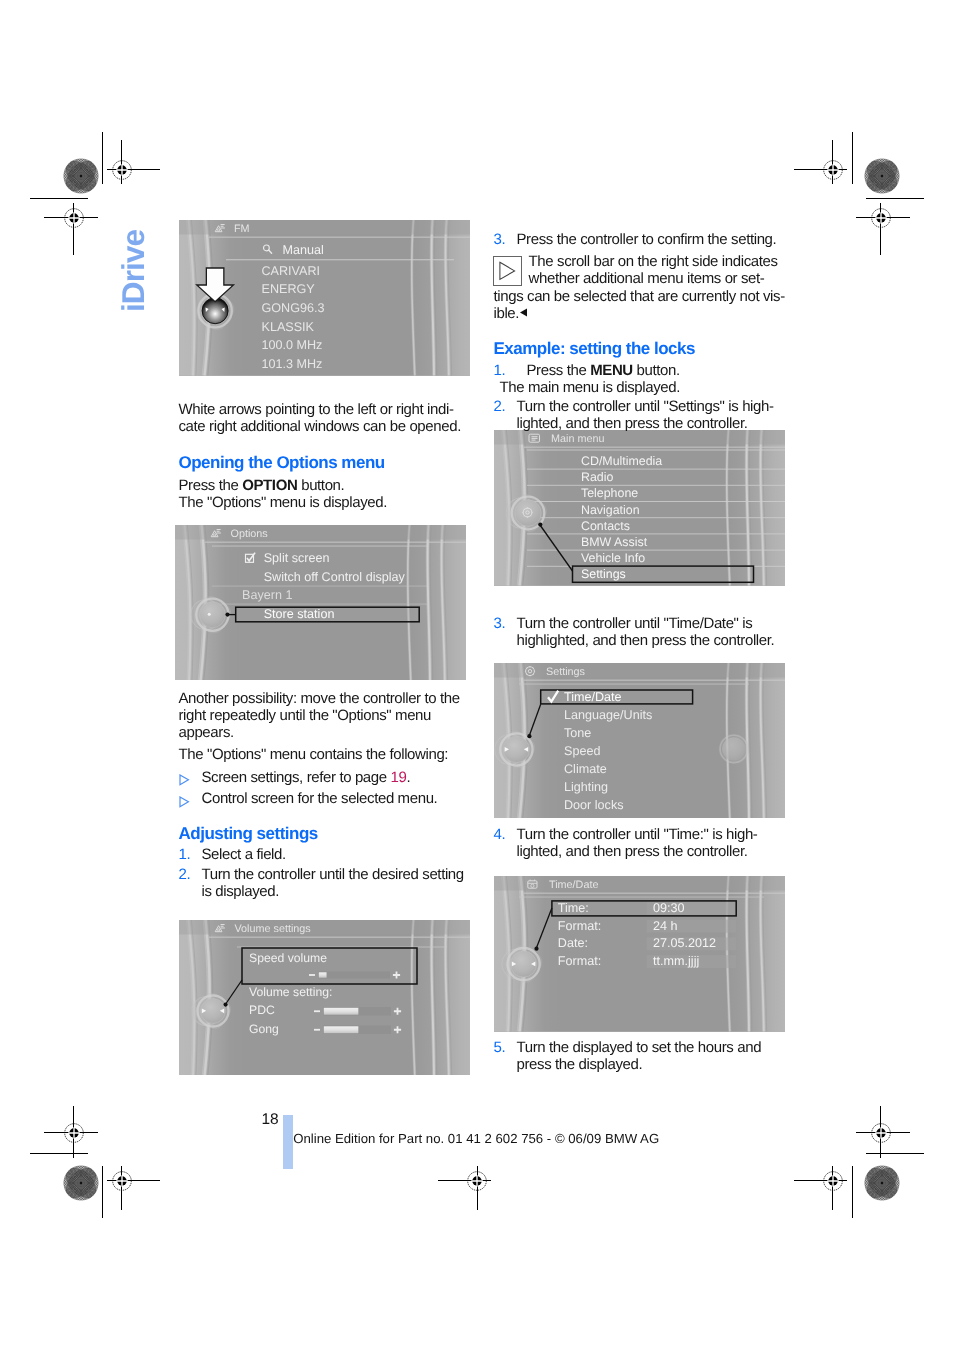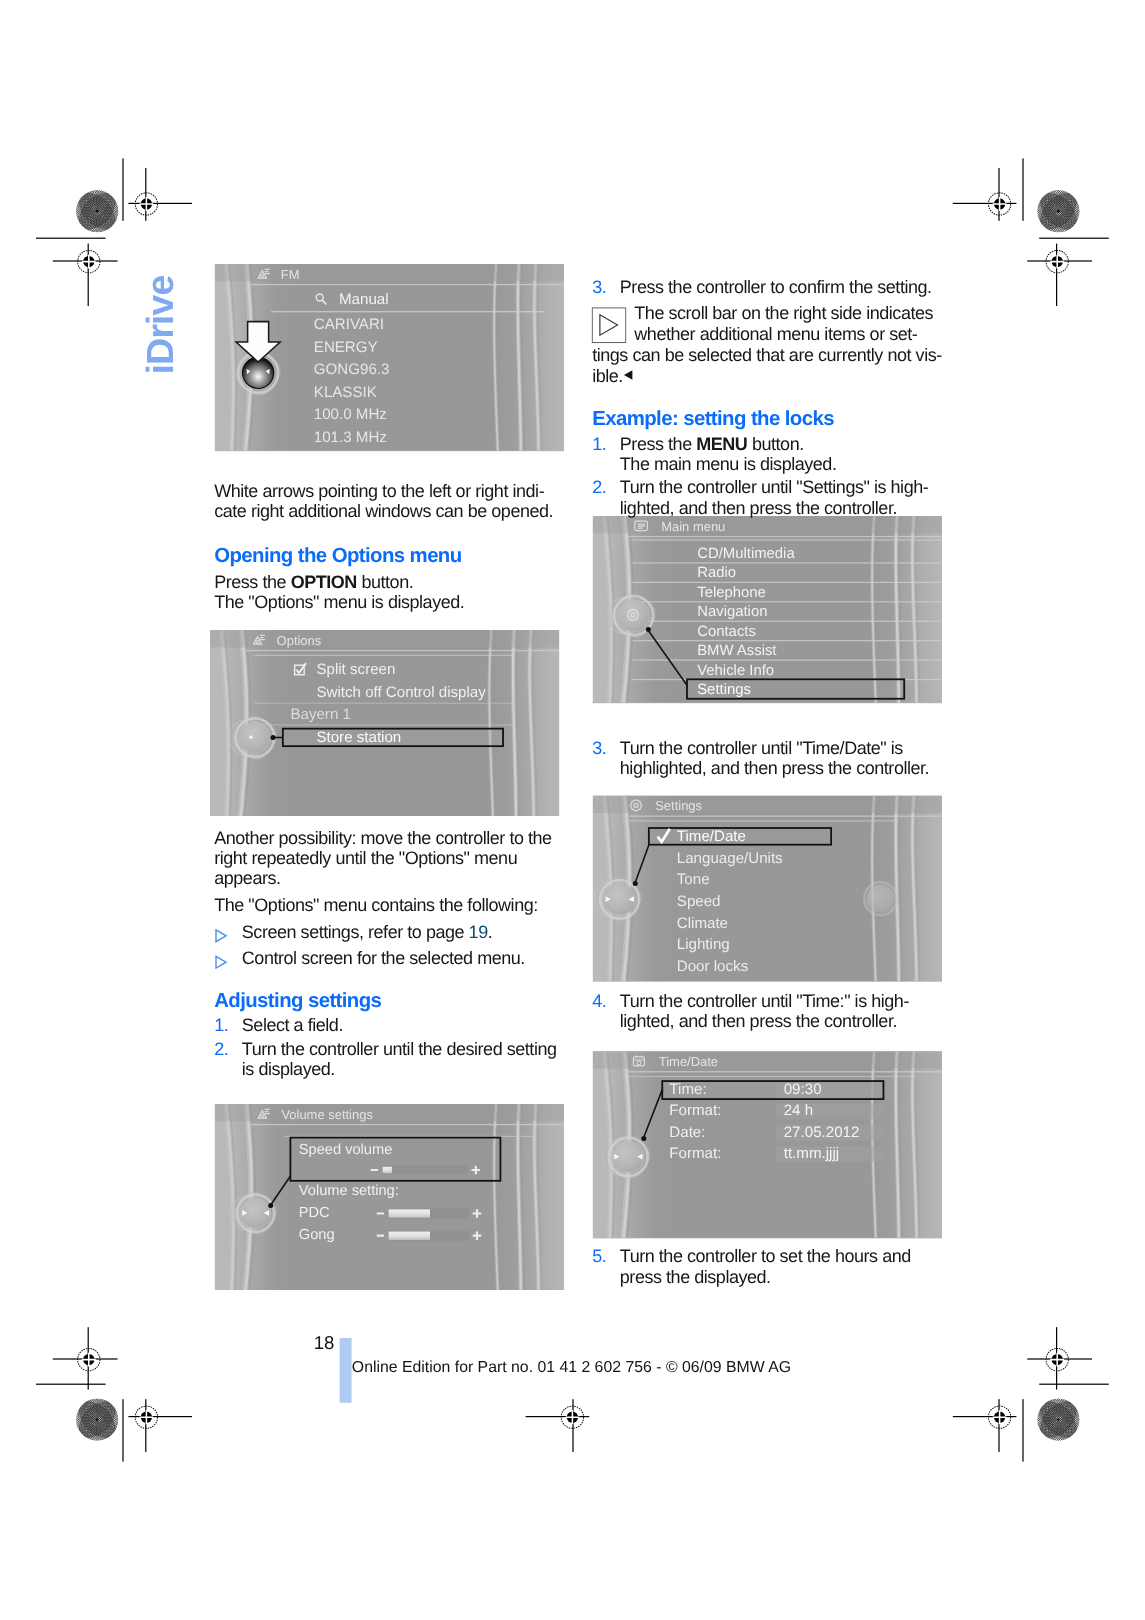--- a/index.html
+++ b/index.html
@@ -21,21 +21,21 @@
   .sidetitle {
     position:absolute; color:#7FAAF0; font-weight:bold; font-size:31.5px;
     letter-spacing:-0.9px;
     transform-origin: 0 0; transform: rotate(-90deg);
     white-space:nowrap;
   }
   h2.head {
     margin:0; font-size:17px; line-height:19px; font-weight:bold; color:#0A6CF7;
     letter-spacing:-0.5px;
   }
-  .linkblue { color:#0c4a6e; }
+  .linkblue { color:#be185d; }
   .onum  { position:absolute; color:#0A6CF7; font-size:15px; line-height:17.3px; letter-spacing:-0.385px; }
   .bmark { position:absolute; left:0.5px; top:3.5px; }
 
   
   .pagenum { position:absolute; font-size:15.5px; color:#141414; letter-spacing:-0.1px; }
   .bluebar { position:absolute; background:#AFCBF4; }
   .footnote { position:absolute; font-size:13.2px; color:#141414; letter-spacing:0px; }
 
   
   .shot { position:absolute; width:291px; height:155.5px; overflow:hidden;
@@ -909,38 +909,38 @@
 <svg class="abs" width="29" height="30" style="left:492.6px;top:255.5px" viewBox="0 0 29 30">
     <rect x="0.5" y="0.5" width="28" height="29" fill="none" stroke="#656565" stroke-width="1.0"></rect>
     <path d="M 6.9,6.3 L 21.6,14.9 L 6.9,23.4 Z" fill="none" stroke="#3f3f3f" stroke-width="1.05"></path>
   </svg>
 <div class="abs" style="left:493.5px;top:253.0px;width:292px;font-size:15px;line-height:17.3px;color:#181818;letter-spacing:-0.385px"><div style="margin-left:35.1px;white-space:nowrap">The scroll bar on the right side indicates</div><div style="margin-left:35.1px;white-space:nowrap">whether additional menu items or set-</div><div style="white-space:nowrap">tings can be selected that are currently not vis-</div><div style="white-space:nowrap;display:inline-block">ible.</div><svg width="9" height="9" style="vertical-align:1px" viewBox="0 0 9 9">
       <path d="M 8,0.6 L 8,8.4 L 1,4.5 Z" fill="#111"></path>
     </svg></div>
 <h2 class="head" style="position:absolute;left:493.5px;top:339.3px;width:292px;white-space:nowrap">Example: setting the locks</h2>
 <div class="abs" style="left:493.5px;top:362.1px;width:292px;font-size:15px;line-height:17.3px;color:#181818;letter-spacing:-0.385px">
     <span class="onum" style="left:0;top:0">1.</span>
-    <div style="margin-left:23px;white-space:nowrap"><span>Press the </span><b>MENU</b><span> button.</span></div>
-    <div style="margin-left:23px;white-space:nowrap">The main menu is displayed.</div>
+    <div style="margin-left:33px;white-space:nowrap"><span>Press the </span><b>MENU</b><span> button.</span></div>
+    <div style="margin-left:6px;white-space:nowrap">The main menu is displayed.</div>
   </div>
 <div class="abs" style="left:493.5px;top:398.0px;width:292px;font-size:15px;line-height:17.3px;color:#181818;letter-spacing:-0.385px">
     <span class="onum" style="left:0;top:0">2.</span>
     <div style="margin-left:23px;white-space:nowrap">Turn the controller until "Settings" is high-</div>
     <div style="margin-left:23px;white-space:nowrap">lighted, and then press the controller.</div>
   </div>
 <div class="abs" style="left:493.5px;top:614.6px;width:292px;font-size:15px;line-height:17.3px;color:#181818;letter-spacing:-0.385px">
     <span class="onum" style="left:0;top:0">3.</span>
     <div style="margin-left:23px;white-space:nowrap">Turn the controller until "Time/Date" is</div>
     <div style="margin-left:23px;white-space:nowrap">highlighted, and then press the controller.</div>
   </div>
 <div class="abs" style="left:493.5px;top:826.2px;width:292px;font-size:15px;line-height:17.3px;color:#181818;letter-spacing:-0.385px">
     <span class="onum" style="left:0;top:0">4.</span>
     <div style="margin-left:23px;white-space:nowrap">Turn the controller until "Time:" is high-</div>
     <div style="margin-left:23px;white-space:nowrap">lighted, and then press the controller.</div>
   </div>
 <div class="abs" style="left:493.5px;top:1039.0px;width:292px;font-size:15px;line-height:17.3px;color:#181818;letter-spacing:-0.385px">
     <span class="onum" style="left:0;top:0">5.</span>
-    <div style="margin-left:23px;white-space:nowrap">Turn the controller to set the hours and</div>
+    <div style="margin-left:23px;white-space:nowrap">Turn the displayed to set the hours and</div>
     <div style="margin-left:23px;white-space:nowrap">press the displayed.</div>
   </div>
 <div class="pagenum" style="left:261.4px;top:1110.7px">18</div>
 <div class="bluebar" style="left:283px;top:1114.8px;width:10px;height:54.7px"></div>
 <div class="footnote" style="left:293.2px;top:1130.7px">Online Edition for Part no. 01 41 2 602 756 - © 06/09 BMW AG</div>
 
 </body></html>

